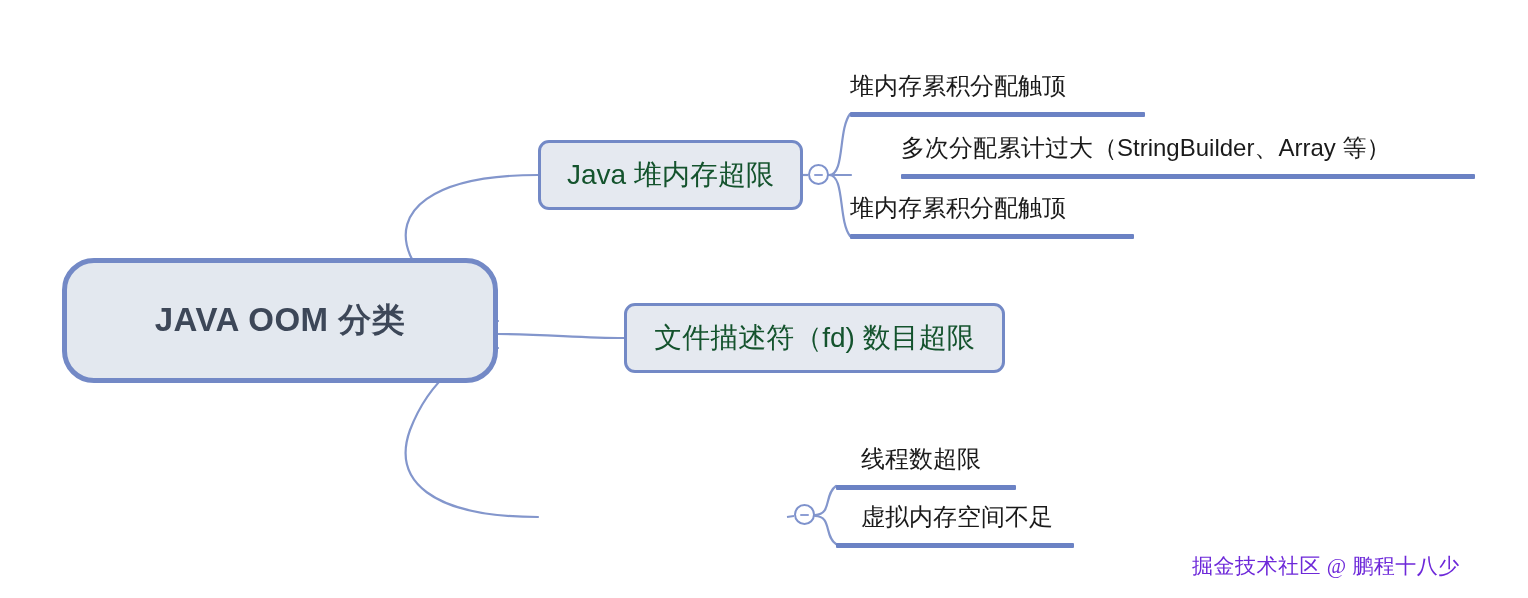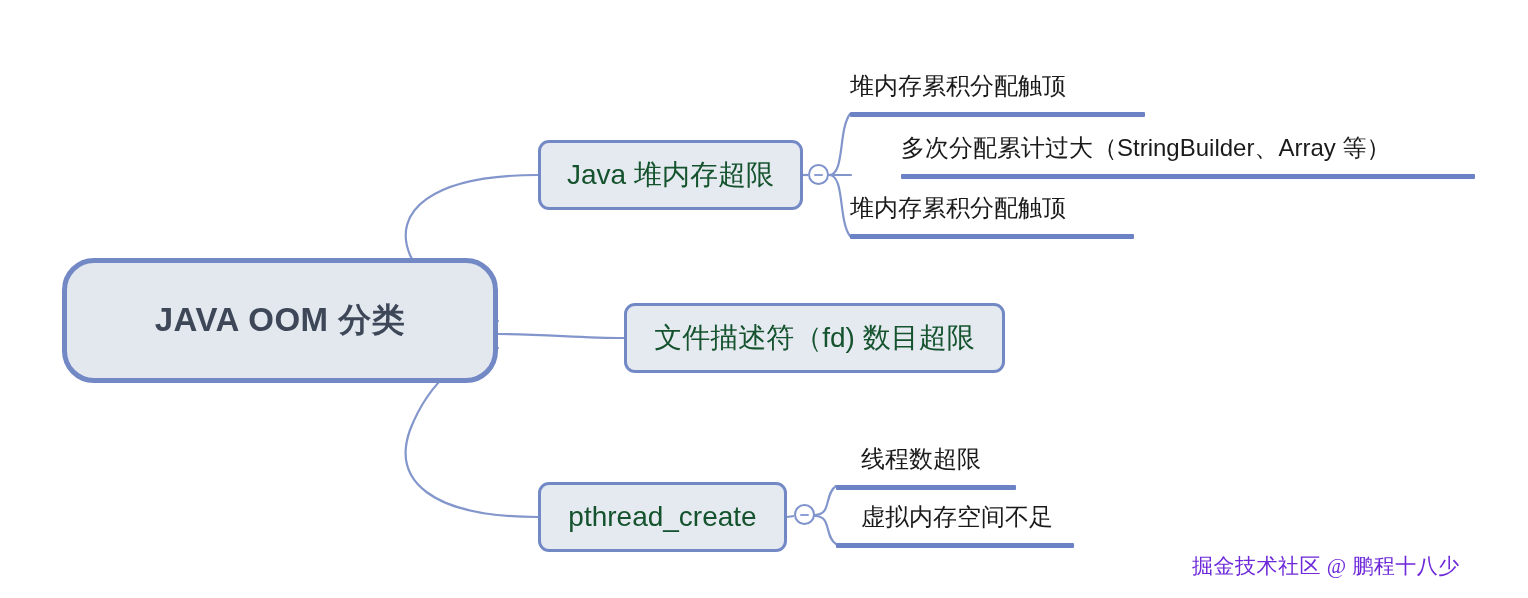--- a/index.html
+++ b/index.html
@@ -171,23 +171,20 @@
 
   <div class="leaf-node" style="left:850px; top:196px;">
     <span class="leaf-label">堆内存累积分配触顶</span>
     <span class="leaf-rule" style="width:284px; margin-top:14px;"></span>
   </div>
 
   <div class="branch-node" id="branch-fd">
     <span class="branch-label">文件描述符（fd) 数目超限</span>
   </div>
 
-  <div class="branch-node" id="branch-pth">
-    <span class="branch-label">pthread_create</span>
-  </div>
   <div class="collapse-toggle" id="toggle-pth">
     <span class="minus"></span>
   </div>
 
   <div class="leaf-node" style="left:861px; top:505px;">
     <span class="leaf-label">虚拟内存空间不足</span>
     <span class="leaf-rule" style="width:238px; margin-top:14px; margin-left:-25px;"></span>
   </div>
 
   <div class="leaf-node" style="left:861px; top:447px;">

